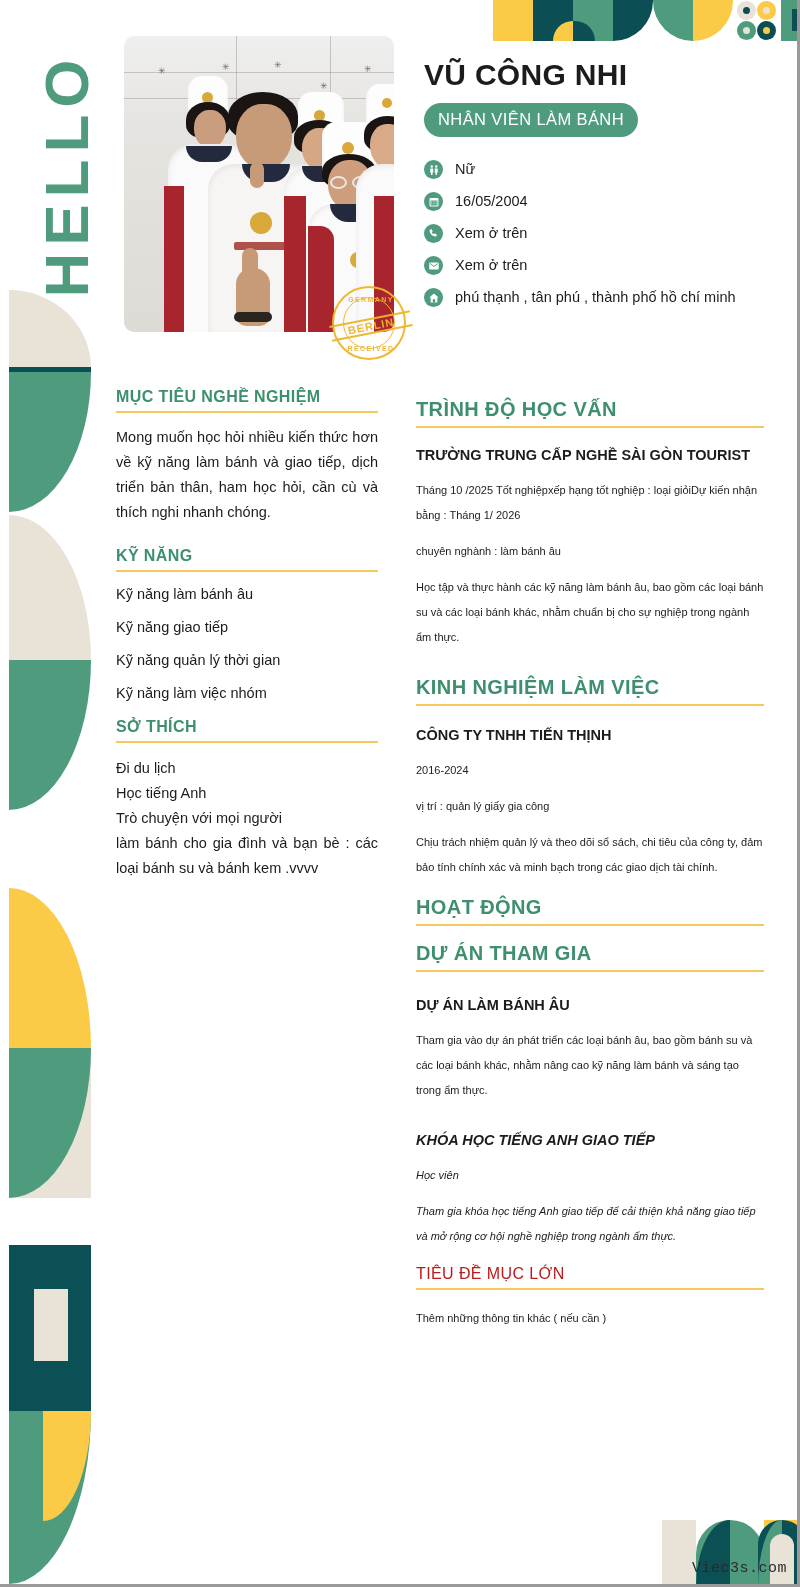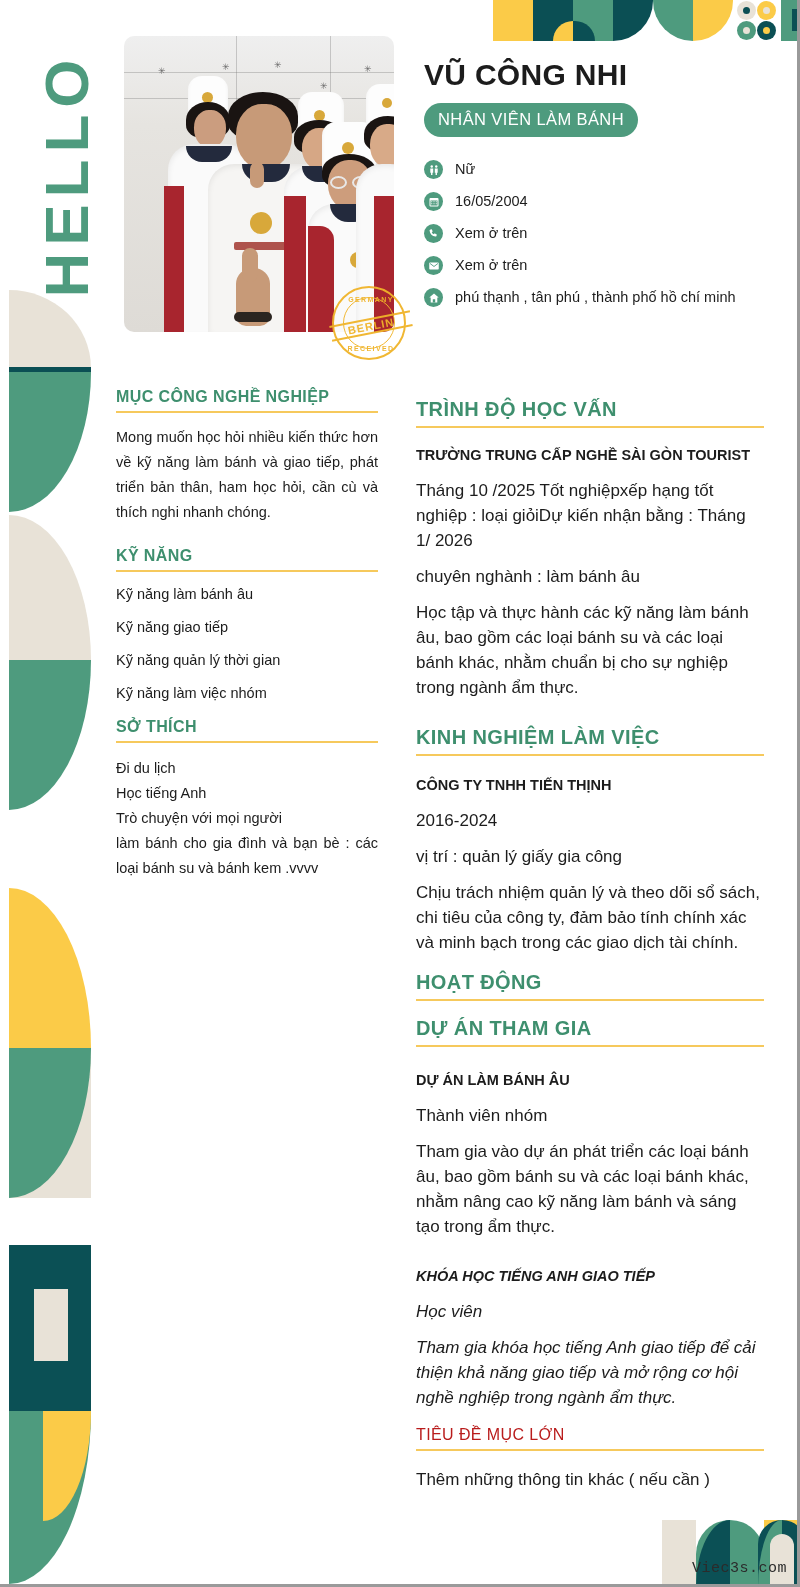--- a/index.html
+++ b/index.html
@@ -187,21 +187,21 @@
   .skill-item { font-size: 14.5px; color: #1c1c1c; margin-bottom: 17px; }
   .hobby-line { font-size: 14.5px; line-height: 25px; color: #1c1c1c; }
   .hobby-just { font-size: 14.5px; line-height: 25px; color: #1c1c1c; text-align: justify; }
 
   .entry { margin-bottom: 15px; }
   .entry-title {
     font-size: 14.5px; font-weight: 700; color: #1c1c1c; line-height: 23px;
     margin-bottom: 11px;
   }
   .entry-text {
-    font-size: 17px; line-height: 25px; color: #1c1c1c; margin-bottom: 11px;
+    font-size: 11px; line-height: 25px; color: #1c1c1c; margin-bottom: 11px;
   }
   .ghost-title {
     color: #b91c1c; font-size: 16px; letter-spacing: .4px; padding-bottom: 5px;
   }
 
   
   .botdeco { position: absolute; left: 662px; top: 1520px; width: 138px; height: 67px; overflow: hidden; }
   .botdeco > * { position: absolute; }
   .bd-beige { left: 0px; top: 0px; width: 34px; height: 67px; background: #E8E2D7; }
   .bd-arch-g{ left: 34px; top: 0px; width: 68px; height: 67px; background: #4E9B7E;
@@ -392,23 +392,23 @@
         </span>
         <span class="ctext">phú thạnh , tân phú , thành phố hồ chí minh</span>
       </div>
 
     </div>
   </div>
 
   <div class="col-left">
 
     <div class="sec-block">
-      <div class="sec-title">MỤC CÔNG NGHỀ NGHIỆP</div>
-      <div class="sec-rule"></div>
-      <div class="body-just">Mong muốn học hỏi nhiều kiến thức hơn về kỹ năng làm bánh và giao tiếp, phát triển bản thân, ham học hỏi, cần cù và thích nghi nhanh chóng.</div>
+      <div class="sec-title">MỤC TIÊU NGHỀ NGHIỆM</div>
+      <div class="sec-rule"></div>
+      <div class="body-just">Mong muốn học hỏi nhiều kiến thức hơn về kỹ năng làm bánh và giao tiếp, dịch triển bản thân, ham học hỏi, cần cù và thích nghi nhanh chóng.</div>
     </div>
 
     <div class="sec-block" style="margin-top:22px;">
       <div class="sec-title">KỸ NĂNG</div>
       <div class="sec-rule"></div>
       <div style="margin-top:14px;">
         <div class="skill-item">Kỹ năng làm bánh âu</div>
         <div class="skill-item">Kỹ năng giao tiếp</div>
         <div class="skill-item">Kỹ năng quản lý thời gian</div>
         <div class="skill-item">Kỹ năng làm việc nhóm</div>
@@ -456,21 +456,20 @@
       <div class="sec-title right-t">HOẠT ĐỘNG</div>
       <div class="sec-rule"></div>
     </div>
 
     <div class="sec-block" style="margin-top:8px;">
       <div class="sec-title right-t">DỰ ÁN THAM GIA</div>
       <div class="sec-rule"></div>
 
       <div class="entry" style="margin-top:22px;">
         <div class="entry-title">DỰ ÁN LÀM BÁNH ÂU</div>
-        <div class="entry-text">Thành viên nhóm</div>
         <div class="entry-text">Tham gia vào dự án phát triển các loại bánh âu, bao gồm bánh su và các loại bánh khác, nhằm nâng cao kỹ năng làm bánh và sáng tạo trong ẩm thực.</div>
       </div>
 
       <div class="entry" style="margin-top:26px;font-style:italic;">
         <div class="entry-title">KHÓA HỌC TIẾNG ANH GIAO TIẾP</div>
         <div class="entry-text">Học viên</div>
         <div class="entry-text">Tham gia khóa học tiếng Anh giao tiếp để cải thiện khả năng giao tiếp và mở rộng cơ hội nghề nghiệp trong ngành ẩm thực.</div>
       </div>
     </div>
 

